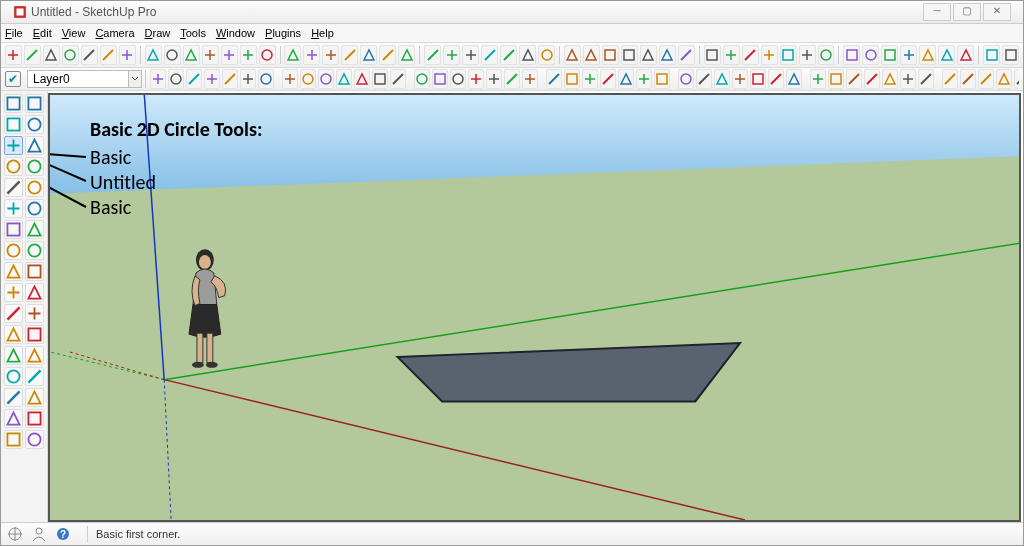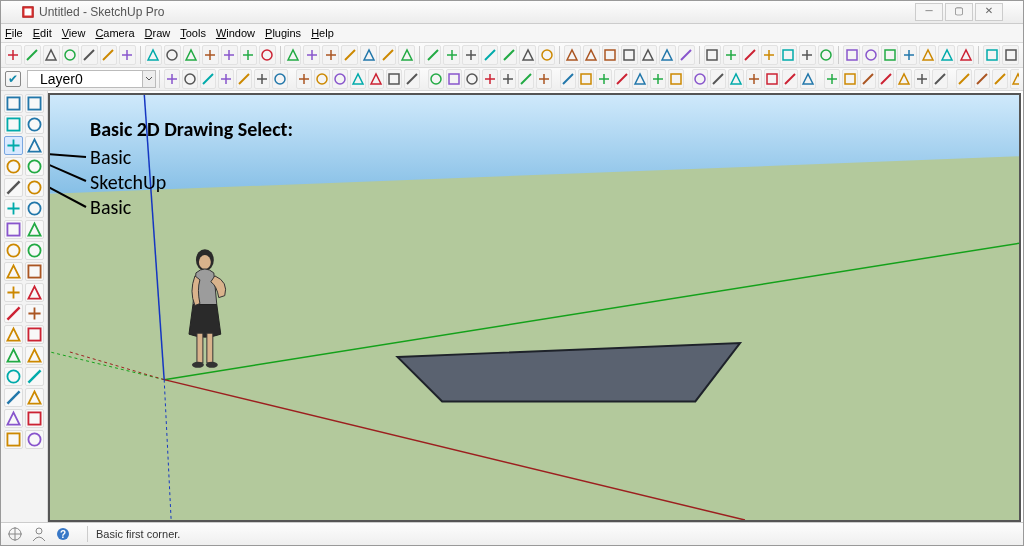--- a/index.html
+++ b/index.html
@@ -1,33 +1,33 @@
 <!DOCTYPE html>
 <html><head>
 <meta charset="utf-8">
 <style>
   html,body{margin:0;padding:0;font-family:"Segoe UI",Tahoma,sans-serif;font-size:12px;color:#000;background:#fff;user-select:none;}
   .win{width:1024px;height:546px;position:relative;border:1px solid #999;box-sizing:border-box;display:flex;flex-direction:column;overflow:hidden;}
   
-  .titlebar{height:22px;background:linear-gradient(#fdfdfd,#ececec);border-bottom:1px solid #ccc;display:flex;align-items:center;padding:0 20px;font-size:12px;color:#555;}
+  .titlebar{height:22px;background:linear-gradient(#fdfdfd,#ececec);border-bottom:1px solid #ccc;display:flex;align-items:center;padding:0 12px;font-size:12px;color:#555;}
   .titlebar .icon{width:14px;height:14px;margin-right:4px;}
   .titlebar .spacer{flex:1;}
   .titlebar .btn{width:26px;height:16px;background:#f5f5f5;border:1px solid #ccc;margin-left:2px;text-align:center;line-height:13px;font-size:10px;color:#666;}
   
   .menubar{height:18px;background:#f6f6f6;border-bottom:1px solid #d9d9d9;display:flex;align-items:center;padding:0 4px;font-size:11px;}
   .menubar span{margin-right:10px;cursor:default;}
   .menubar span u{text-decoration:underline;}
   
   .toolbar{display:flex;align-items:center;padding:1px 3px;border-bottom:1px solid #d9d9d9;background:linear-gradient(#fbfbfb,#efefef);flex-wrap:nowrap;}
   .tb-btn{width:18px;height:18px;margin:1px;display:flex;align-items:center;justify-content:center;background:#f4f4f4;border:1px solid #e2e2e2;border-radius:2px;}
   .tb-btn svg{width:14px;height:14px;}
   .sep{width:1px;height:18px;background:#ccc;margin:0 3px;}
   .layer-row{height:22px;display:flex;align-items:center;border-bottom:1px solid #d9d9d9;background:linear-gradient(#fbfbfb,#efefef);padding:0 4px;}
   .check{width:14px;height:14px;border:1px solid #888;border-radius:2px;display:flex;align-items:center;justify-content:center;color:#18a;}
-  .layer-field{margin-left:6px;border:1px solid #bbb;background:#fff;height:16px;line-height:16px;width:90px;padding:0 12px;font-size:14px;}
+  .layer-field{margin-left:6px;border:1px solid #bbb;background:#fff;height:16px;line-height:16px;width:90px;padding:0 5px;font-size:12px;}
   .dd{width:12px;height:16px;border:1px solid #bbb;border-left:none;background:#eee;display:flex;align-items:center;justify-content:center;}
   
   .main{flex:1;display:flex;min-height:0;}
   .side{width:42px;background:#f3f3f3;border-right:1px solid #d9d9d9;padding:2px;display:flex;flex-direction:column;}
   .side-row{display:flex;}
   .side-btn{width:17px;height:17px;margin:1px;background:#f8f8f8;border:1px solid #ddd;border-radius:2px;display:flex;align-items:center;justify-content:center;}
   .side-btn.sel{background:#d9e9ff;border-color:#7aa7e0;}
   .viewport{flex:1;position:relative;border:2px solid #555;margin:2px 2px 0 0;overflow:hidden;}
   .annot{position:absolute;font-family:Calibri,Arial,sans-serif;font-size:20px;color:#000;font-weight:400;}
   .annot.title{font-weight:700;}
@@ -823,23 +823,23 @@
           <path d="M4 57 h24 l4 30 q-16 6 -32 0 z" fill="#2a2a2a" stroke="#222"></path>
           <rect x="8" y="86" width="6" height="30" fill="#d9b38c" stroke="#333"></rect>
           <rect x="18" y="86" width="6" height="30" fill="#d9b38c" stroke="#333"></rect>
           <path d="M26 28 q14 6 10 20 l-6 2 q-2 -12 -8 -16z" fill="#d9b38c" stroke="#333"></path>
           <path d="M6 28 q-6 16 0 30 l5 -2 q-3 -14 0 -24z" fill="#d9b38c" stroke="#333"></path>
           <ellipse cx="9" cy="118" rx="6" ry="3" fill="#333"></ellipse>
           <ellipse cx="23" cy="118" rx="6" ry="3" fill="#333"></ellipse>
         </g>
       </svg>
       
-      <div class="annot title" style="left:40px;top:22px">Basic 2D Drawing Select:</div>
+      <div class="annot title" style="left:40px;top:22px">Basic 2D Circle Tools:</div>
       <div class="annot" style="left:40px;top:50px">Basic</div>
-      <div class="annot" style="left:40px;top:75px">SketchUp</div>
+      <div class="annot" style="left:40px;top:75px">Untitled</div>
       <div class="annot" style="left:40px;top:100px">Basic</div>
       
       <svg style="position:absolute;left:-42px;top:0;width:90px;height:140px;pointer-events:none">
         <line x1="26" y1="58" x2="78" y2="62" stroke="#000" stroke-width="2"></line>
         <line x1="14" y1="58" x2="78" y2="86" stroke="#000" stroke-width="2"></line>
         <line x1="14" y1="78" x2="78" y2="112" stroke="#000" stroke-width="2"></line>
       </svg>
     </div>
   </div>
 

